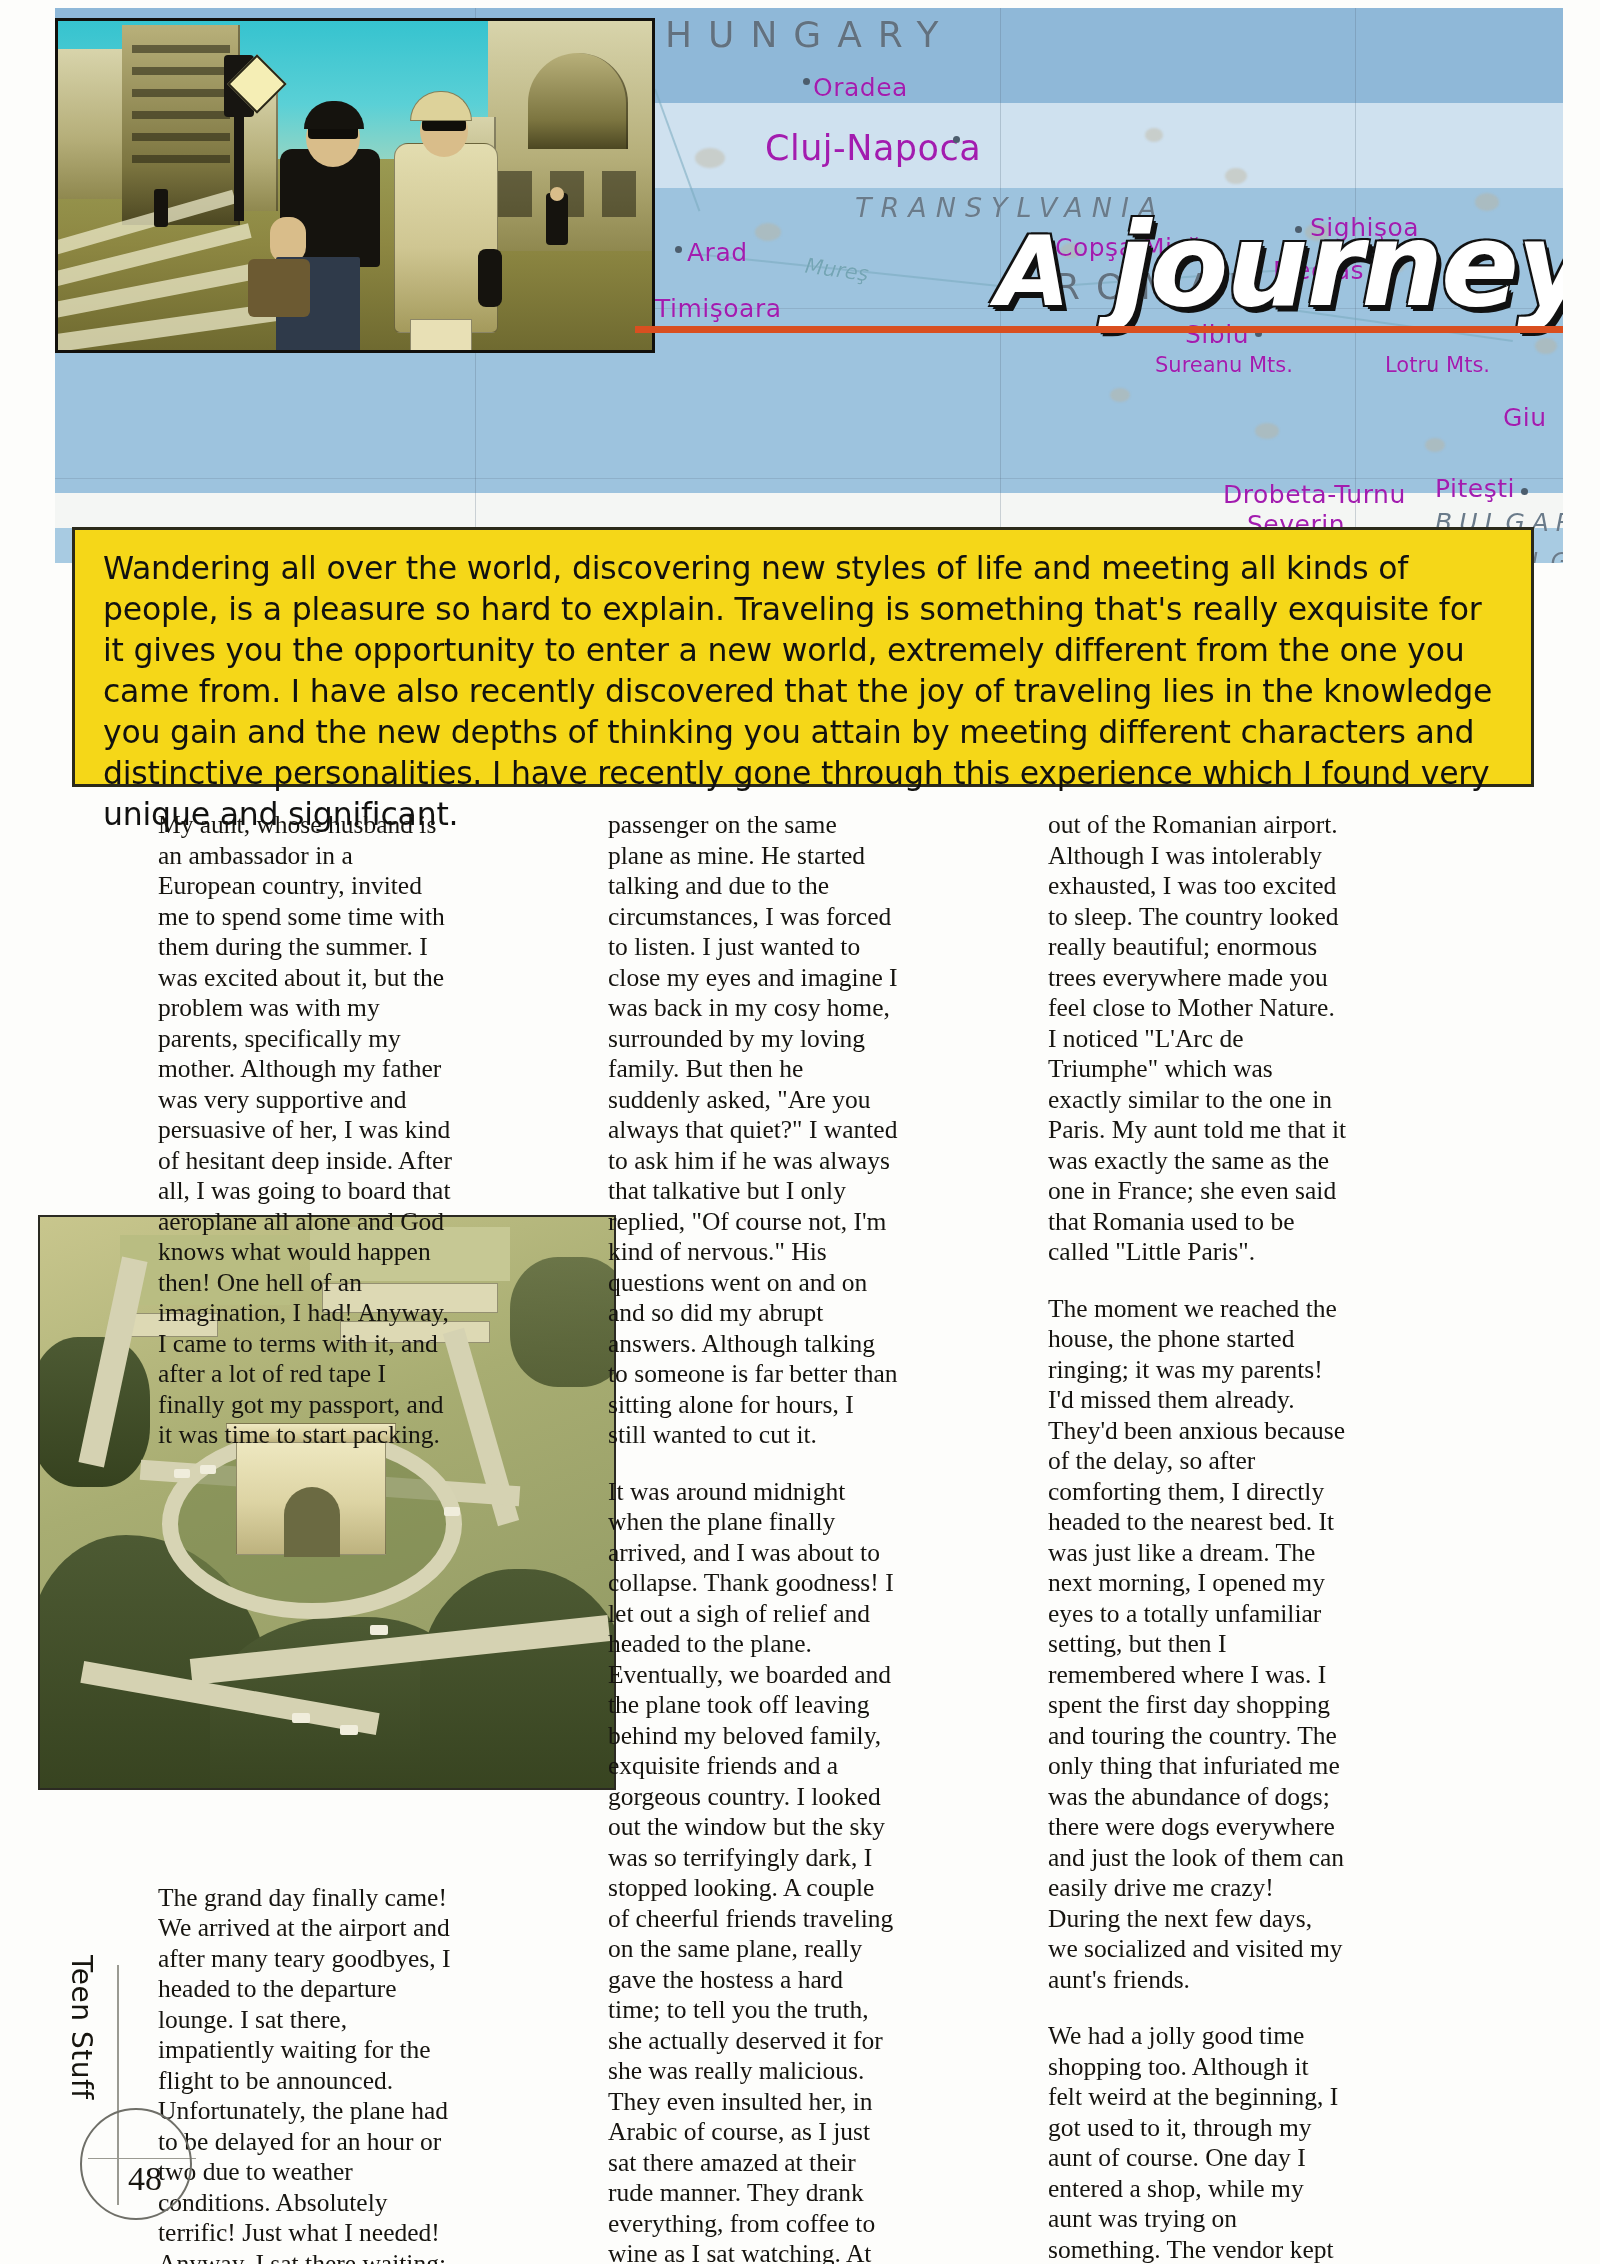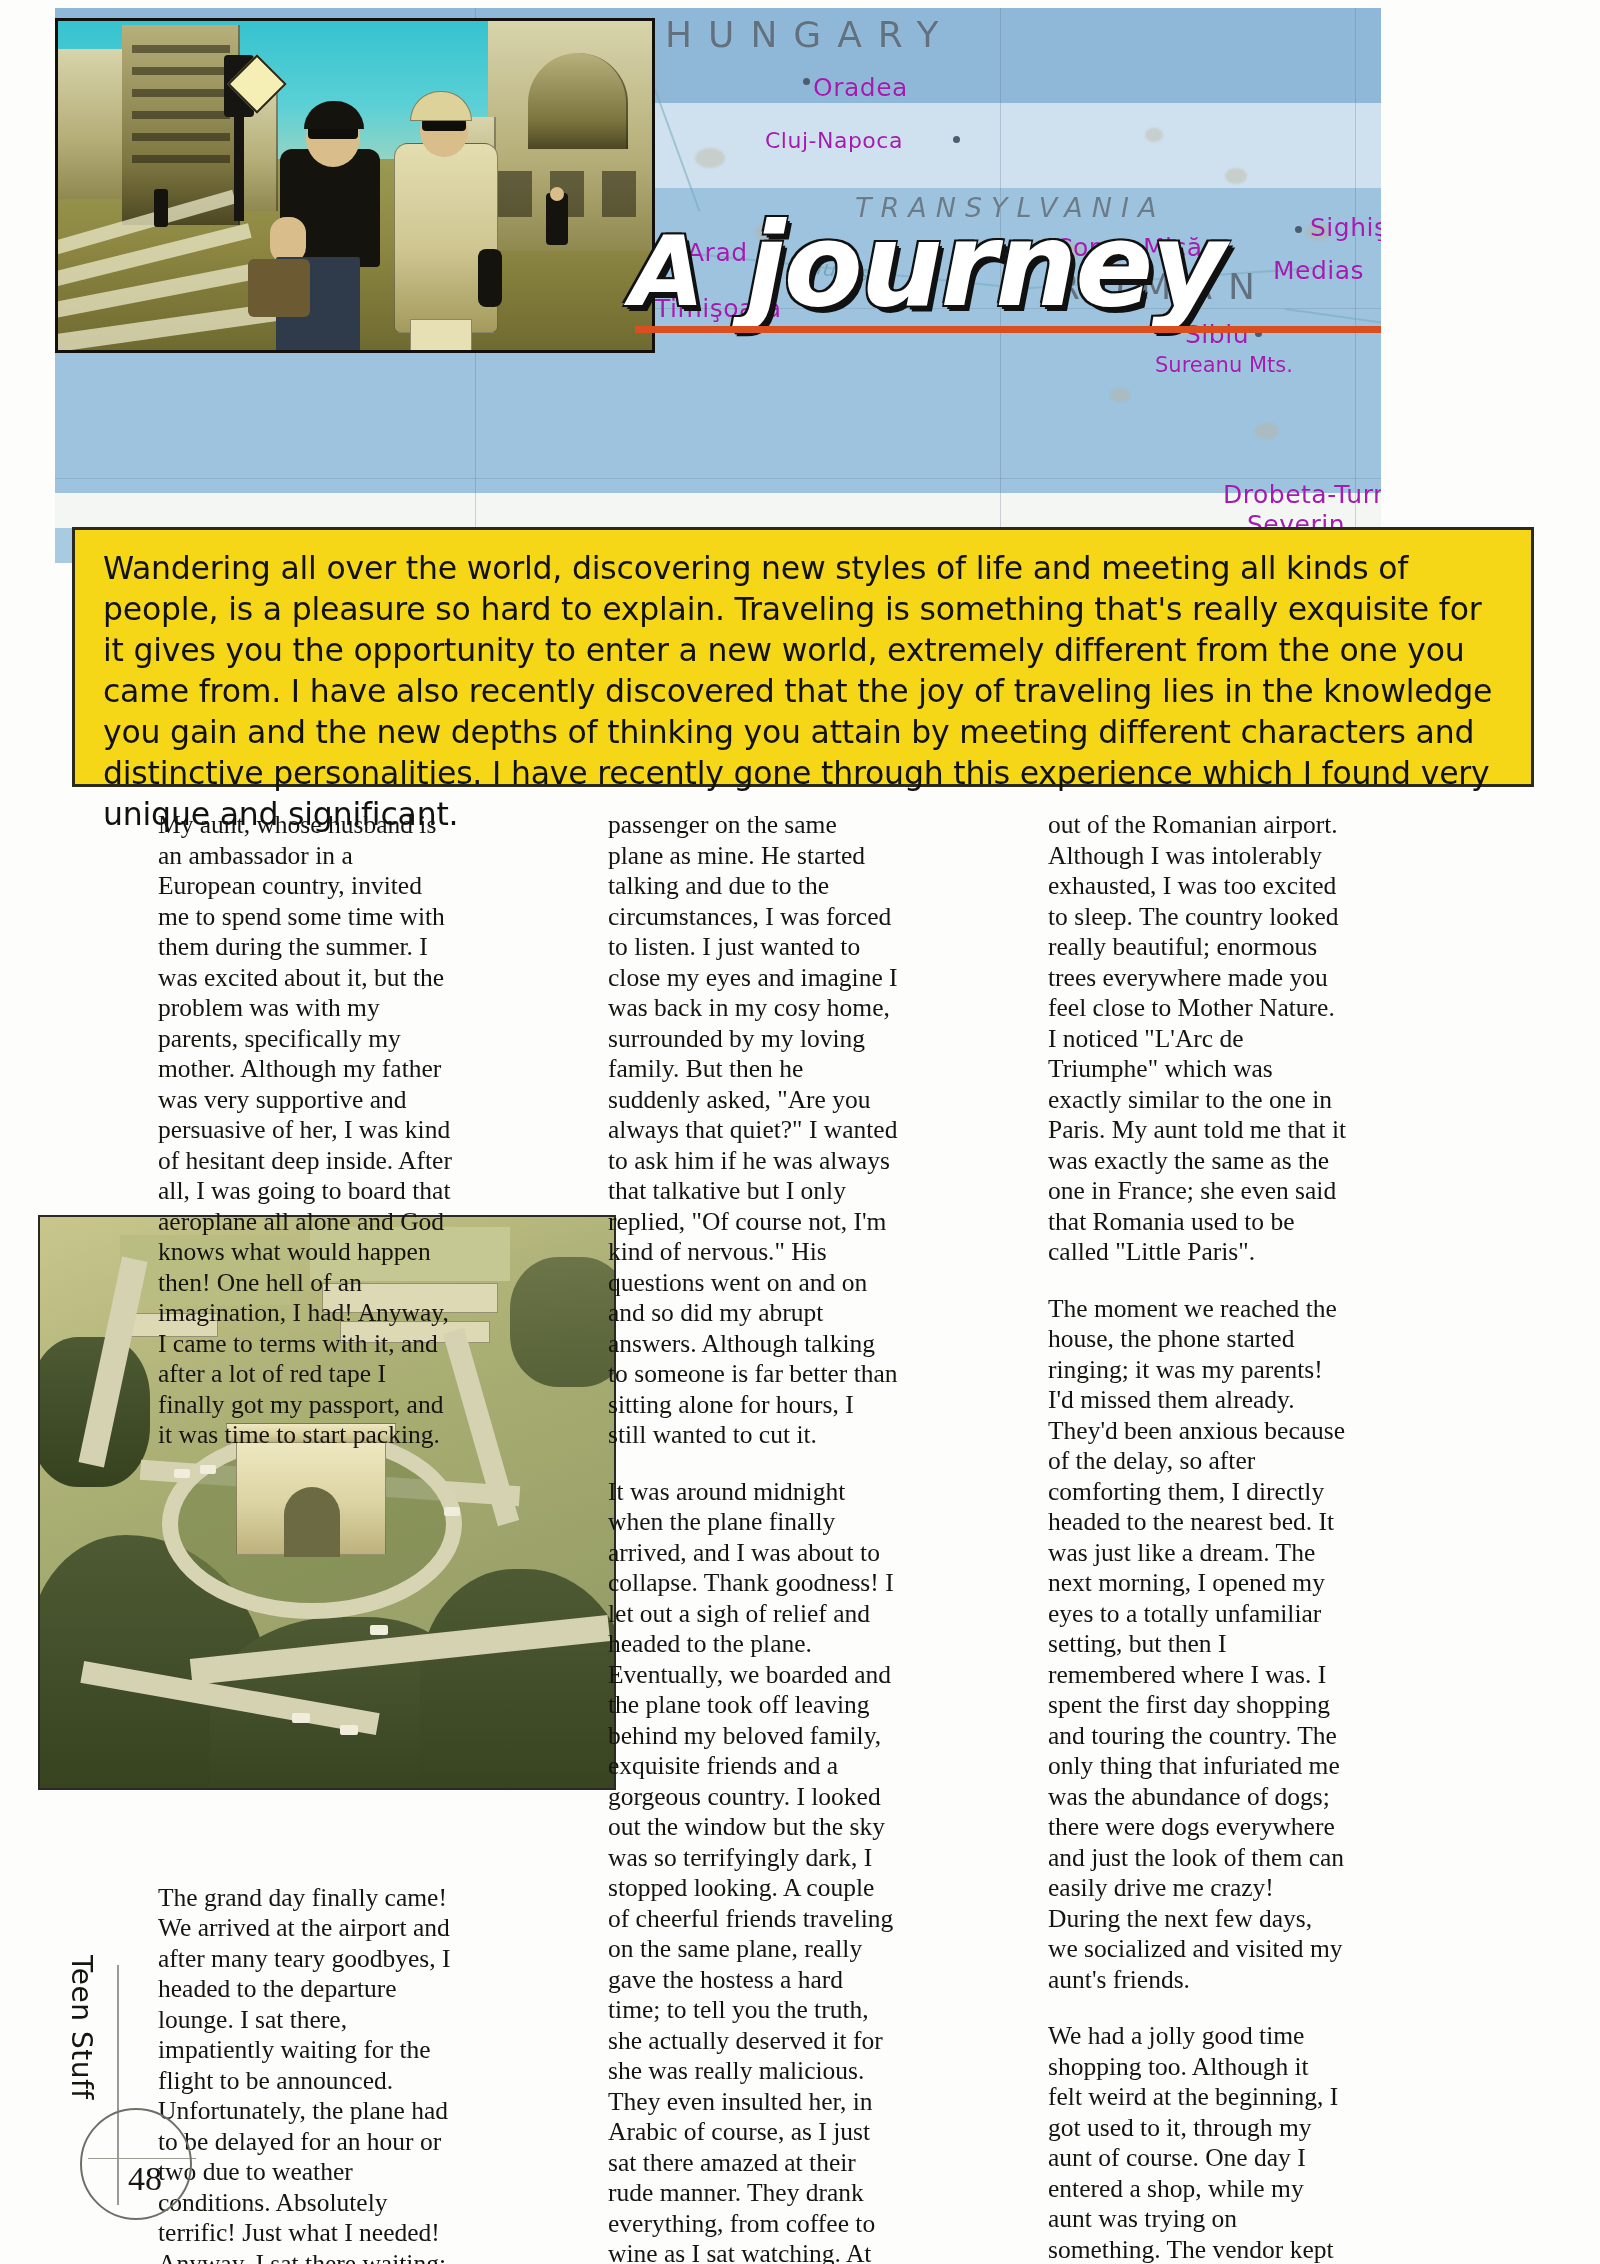--- a/index.html
+++ b/index.html
@@ -20,22 +20,23 @@
     left: 0; top: 0;
     width: 1600px; height: 2264px;
     background: #fdfdfb;
     overflow: hidden;
   }
 
   
   #header-banner {
     position: absolute;
     left: 55px; top: 8px;
-    width: 1326px; height: 555px;
+    width: 1508px; height: 555px;
     overflow: hidden;
+    text-align: right;
   }
   .map-bg {
     position: absolute; inset: 0;
     background:
       linear-gradient(180deg,
         #8fb8d8 0px, #8fb8d8 95px,
         #cfe1ef 95px, #cfe1ef 180px,
         #9dc3de 180px, #9dc3de 485px,
         #f4f6f4 485px, #f4f6f4 520px,
         #a8cbe2 520px, #a8cbe2 555px);
@@ -350,21 +351,21 @@
     <div class="map-blotch" style="left:700px;top:215px;width:26px;height:18px"></div>
 
     <div class="map-river" style="left:640px;top:245px;width:330px;transform:rotate(6deg)"></div>
     <div class="map-river" style="left:960px;top:280px;width:300px;transform:rotate(-4deg)"></div>
     <div class="map-river" style="left:600px;top:80px;width:130px;transform:rotate(70deg)"></div>
     <div class="map-river" style="left:1230px;top:300px;width:230px;transform:rotate(8deg)"></div>
 
     <div class="map-label country" style="left:610px;top:6px">HUNGARY</div>
     <div class="map-label city" style="left:758px;top:65px">Oradea</div>
     <div class="map-dot" style="left:748px;top:70px"></div>
-    <div class="map-label city" style="left:710px;top:120px;font-size:22px">Cluj-Napoca</div>
+    <div class="map-label city" style="left:710px;top:120px;font-size:35px">Cluj-Napoca</div>
     <div class="map-dot" style="left:898px;top:128px"></div>
     <div class="map-label region" style="left:800px;top:184px">TRANSYLVANIA</div>
     <div class="map-label city" style="left:632px;top:230px">Arad</div>
     <div class="map-dot" style="left:620px;top:238px"></div>
     <div class="map-label city" style="left:600px;top:286px">Timişoara</div>
     <div class="map-dot" style="left:588px;top:294px"></div>
     <div class="map-label city" style="left:1000px;top:225px">Copşa Mică</div>
     <div class="map-label city" style="left:1255px;top:205px">Sighişoa</div>
     <div class="map-dot" style="left:1240px;top:218px"></div>
     <div class="map-label city" style="left:1218px;top:248px">Medias</div>

